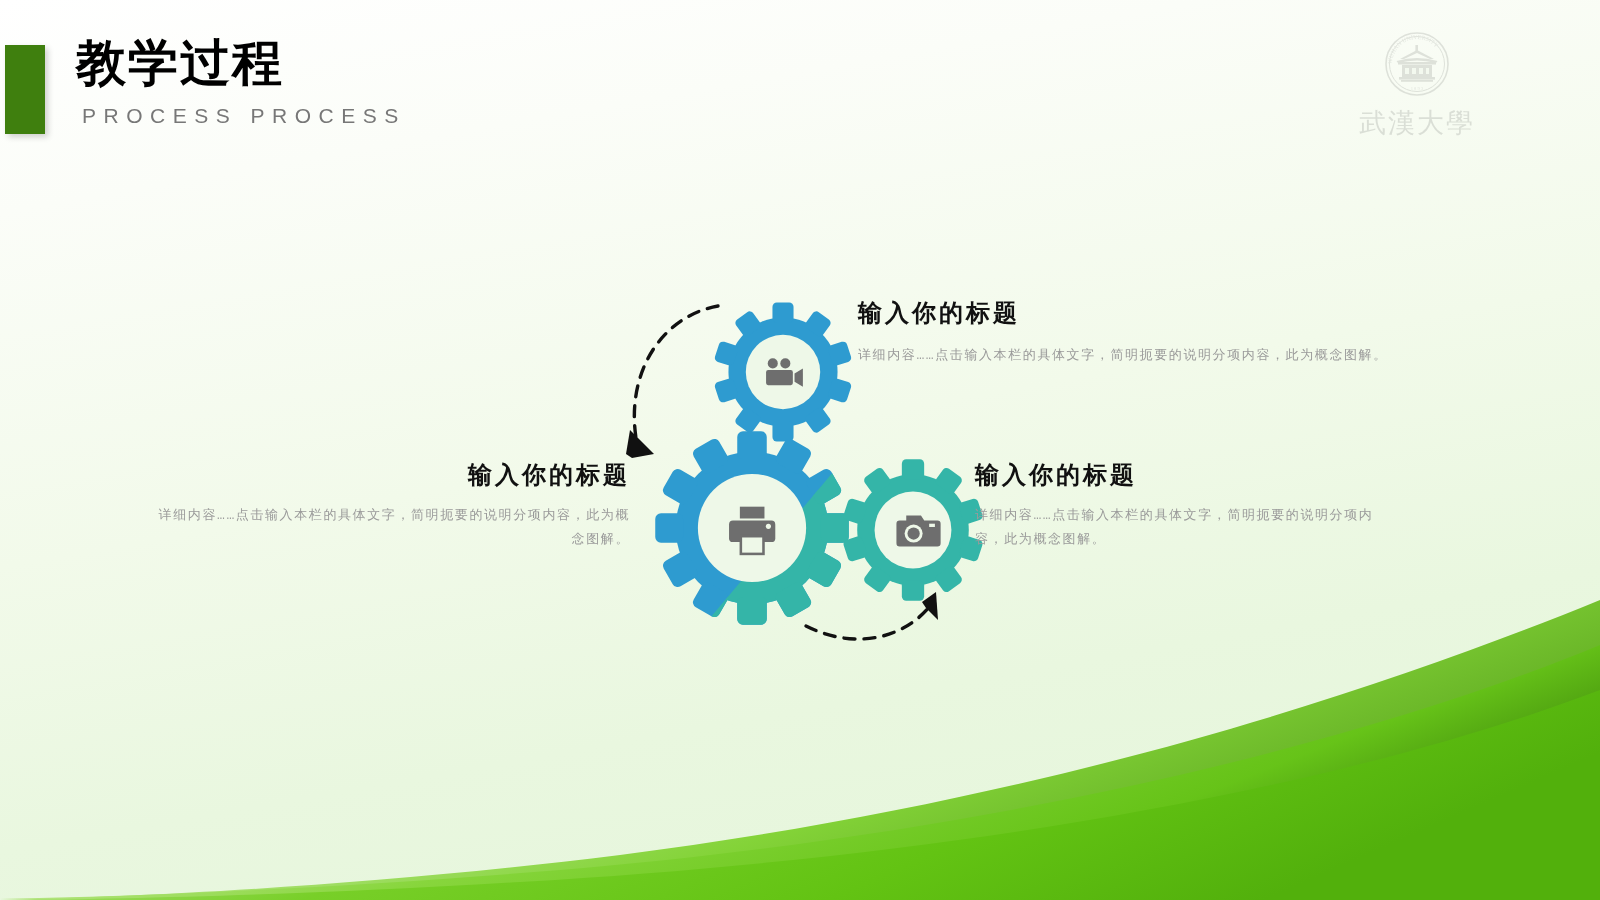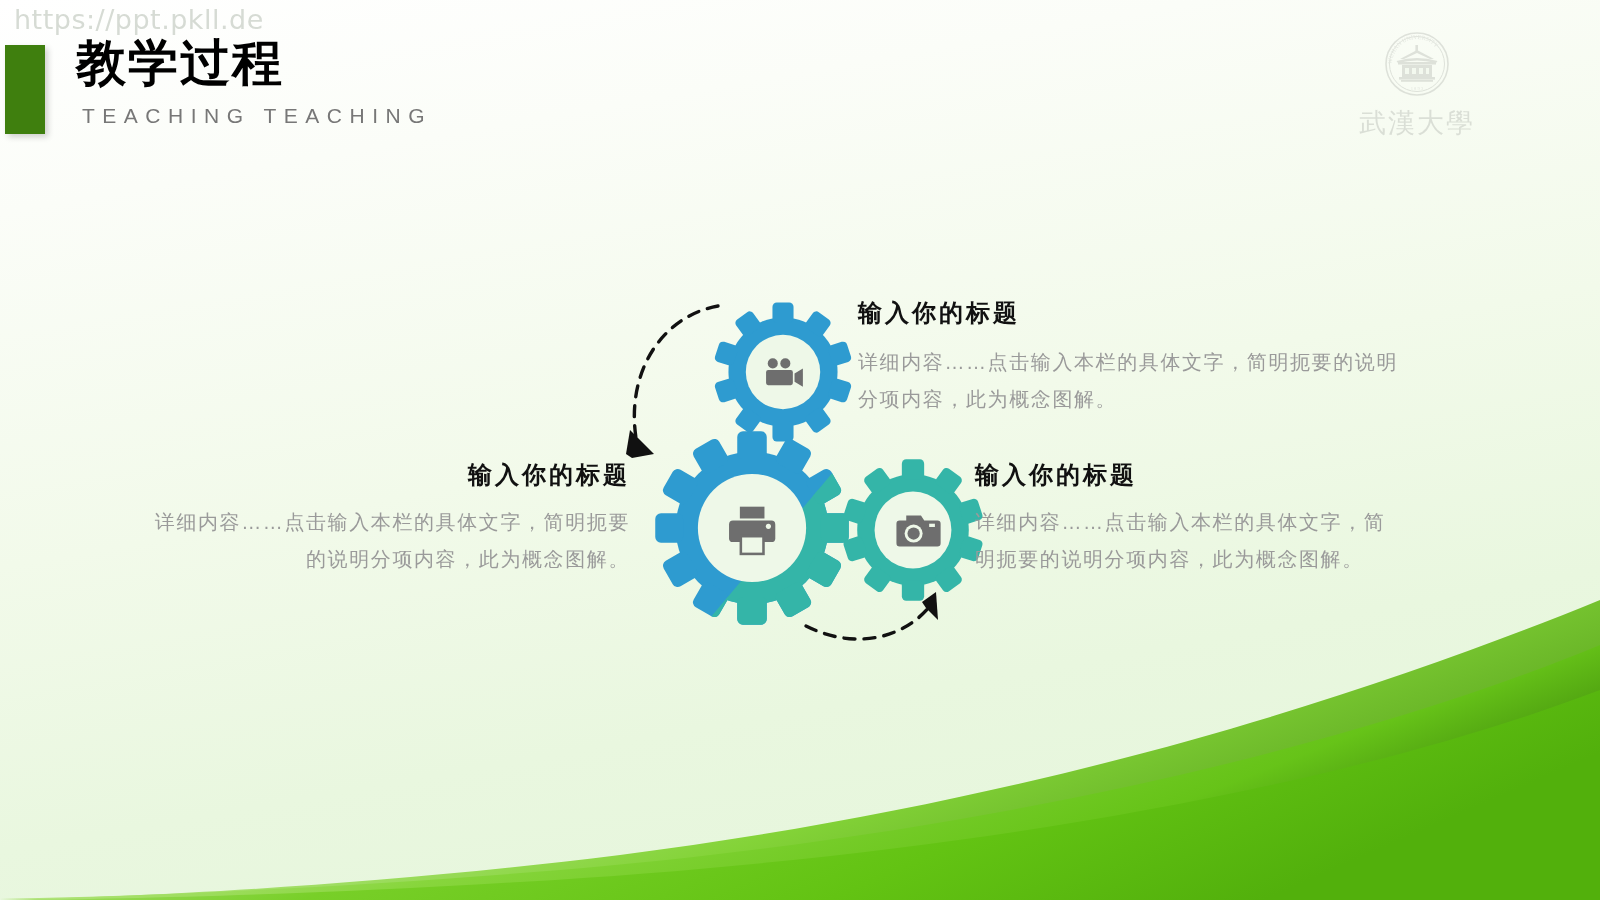--- a/index.html
+++ b/index.html
@@ -102,25 +102,25 @@
   .tb-title {
     font-size: 24px;
     font-weight: bold;
     color: #111111;
     letter-spacing: 3px;
     line-height: 1.1;
     white-space: nowrap;
     font-family: "DejaVu Sans", "Liberation Sans", sans-serif;
   }
   .tb-body {
-    font-size: 20px;
+    font-size: 13px;
     color: #9a9a9a;
     letter-spacing: 1.6px;
     line-height: 1.85;
-    font-family: Liberation Sans, sans-serif;
+    font-family: Liberation Mono, monospace;
   }
 
   .block-top {
     position: absolute;
     left: 858px;
     top: 300px;
     width: 540px;
     text-align: left;
   }
   .block-top .tb-body { margin-top: 18px; }
@@ -172,26 +172,25 @@
       </linearGradient>
     </defs>
 
     <path d="M1600,30 C1380,120 1050,230 620,285 C380,315 160,326 0,330 L1600,330 Z" fill="url(#wv-back)" opacity="0.95"></path>
 
     <path d="M1600,75 C1370,170 1010,262 560,300 C340,318 150,326 0,329 L1600,330 Z" fill="url(#wv-mid)" opacity="0.92"></path>
 
     <path d="M1600,120 C1350,215 980,285 520,312 C320,324 140,329 0,330 L1600,330 Z" fill="url(#wv-front)"></path>
   </svg>
 
-  <div class="watermark">https://ppt.pkll.de</div>
 
   <div class="header-block">
     <div class="green-square"></div>
     <div class="title-cn">教学过程</div>
-    <div class="title-en">TEACHING TEACHING</div>
+    <div class="title-en">PROCESS PROCESS</div>
   </div>
 
   <svg class="logo" viewBox="0 0 130 115">
     <g fill="none" stroke="#b9bdb6" stroke-width="1.6">
       <circle cx="65" cy="36" r="31"></circle>
       <circle cx="65" cy="36" r="27.5" stroke-width="1"></circle>
     </g>
 
     <g fill="#b9bdb6">
       <rect x="63.4" y="17" width="2.6" height="7"></rect>

